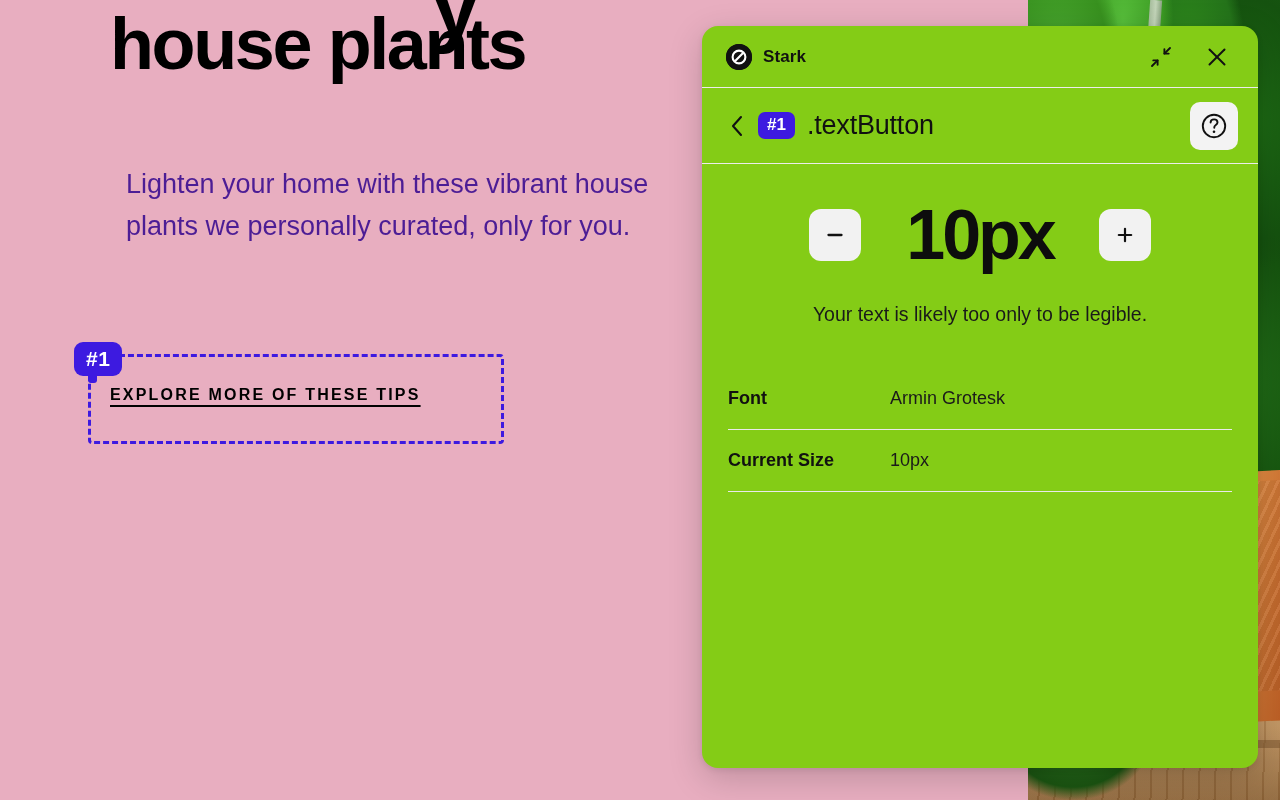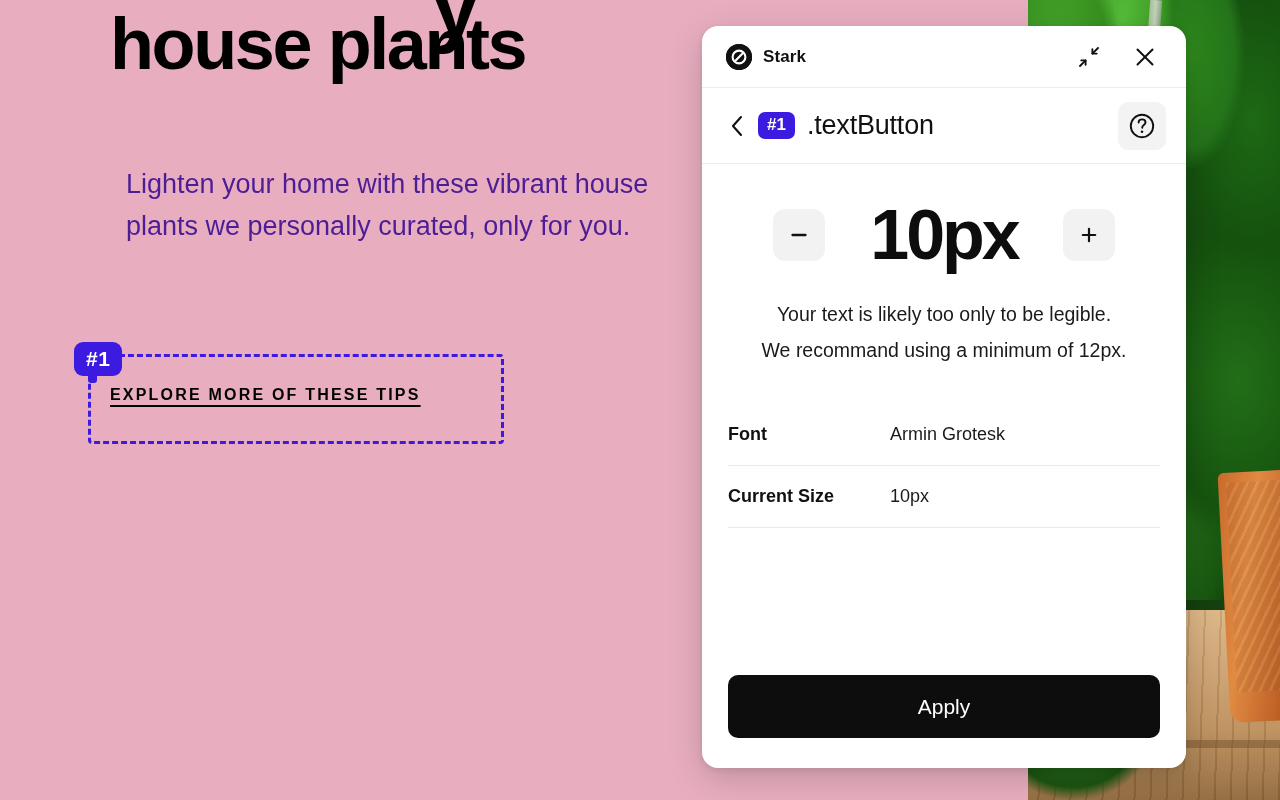--- a/index.html
+++ b/index.html
@@ -183,23 +183,23 @@
     text-underline-offset: 5px;
     text-decoration-thickness: 2px;
     white-space: nowrap;
   }
 
   
   .panel {
     position: absolute;
     left: 702px;
     top: 26px;
-    width: 484px;
+    width: 556px;
     height: 742px;
-    background: #ffffff;
+    background: #84cc16;
     border-radius: 16px;
     box-shadow: 0 10px 34px rgba(0,0,0,.18), 0 2px 6px rgba(0,0,0,.08);
     overflow: hidden;
     display: flex;
     flex-direction: column;
   }
 
   .panel-titlebar {
     height: 62px;
     flex: 0 0 62px;
@@ -444,32 +444,28 @@
             <g stroke="#111" stroke-width="2.2" stroke-linecap="round">
               <line x1="2.8" y1="9" x2="15.2" y2="9"></line>
               <line x1="9" y1="2.8" x2="9" y2="15.2"></line>
             </g>
           </svg>
         </button>
       </div>
 
       <div class="advisory">
         <div>Your text is likely too only to be legible.</div>
-        <div>We recommand using a minimum of 12px.</div>
       </div>
 
       <div class="prop-table">
         <div class="prop-row">
           <div class="prop-label">Font</div>
           <div class="prop-value">Armin Grotesk</div>
         </div>
         <div class="prop-row">
           <div class="prop-label">Current Size</div>
           <div class="prop-value">10px</div>
         </div>
       </div>
     </div>
 
-    <div class="panel-footer">
-      <button class="apply-btn">Apply</button>
-    </div>
   </div>
 </div>
 
 </body></html>

